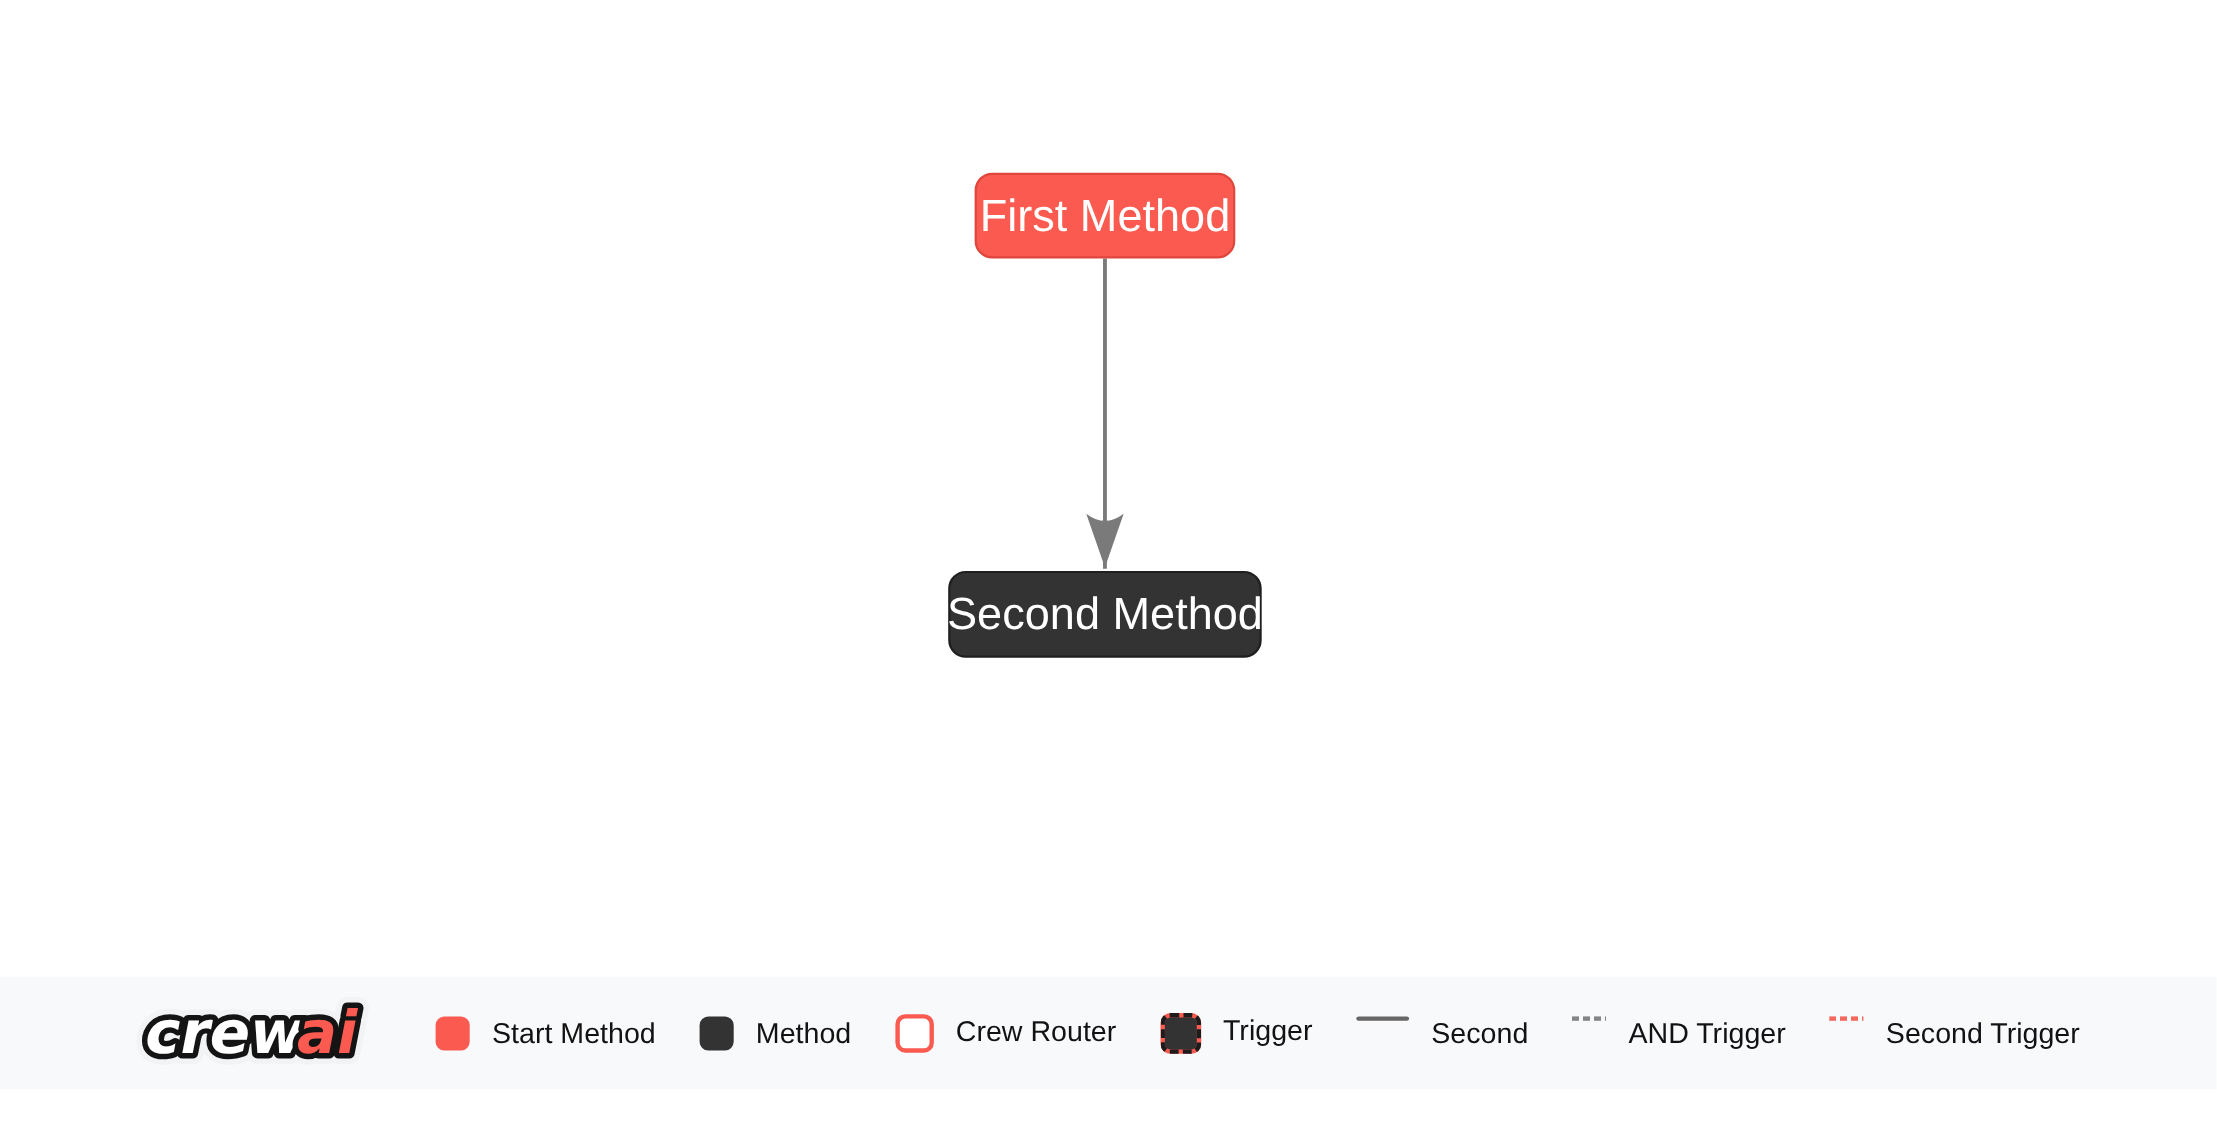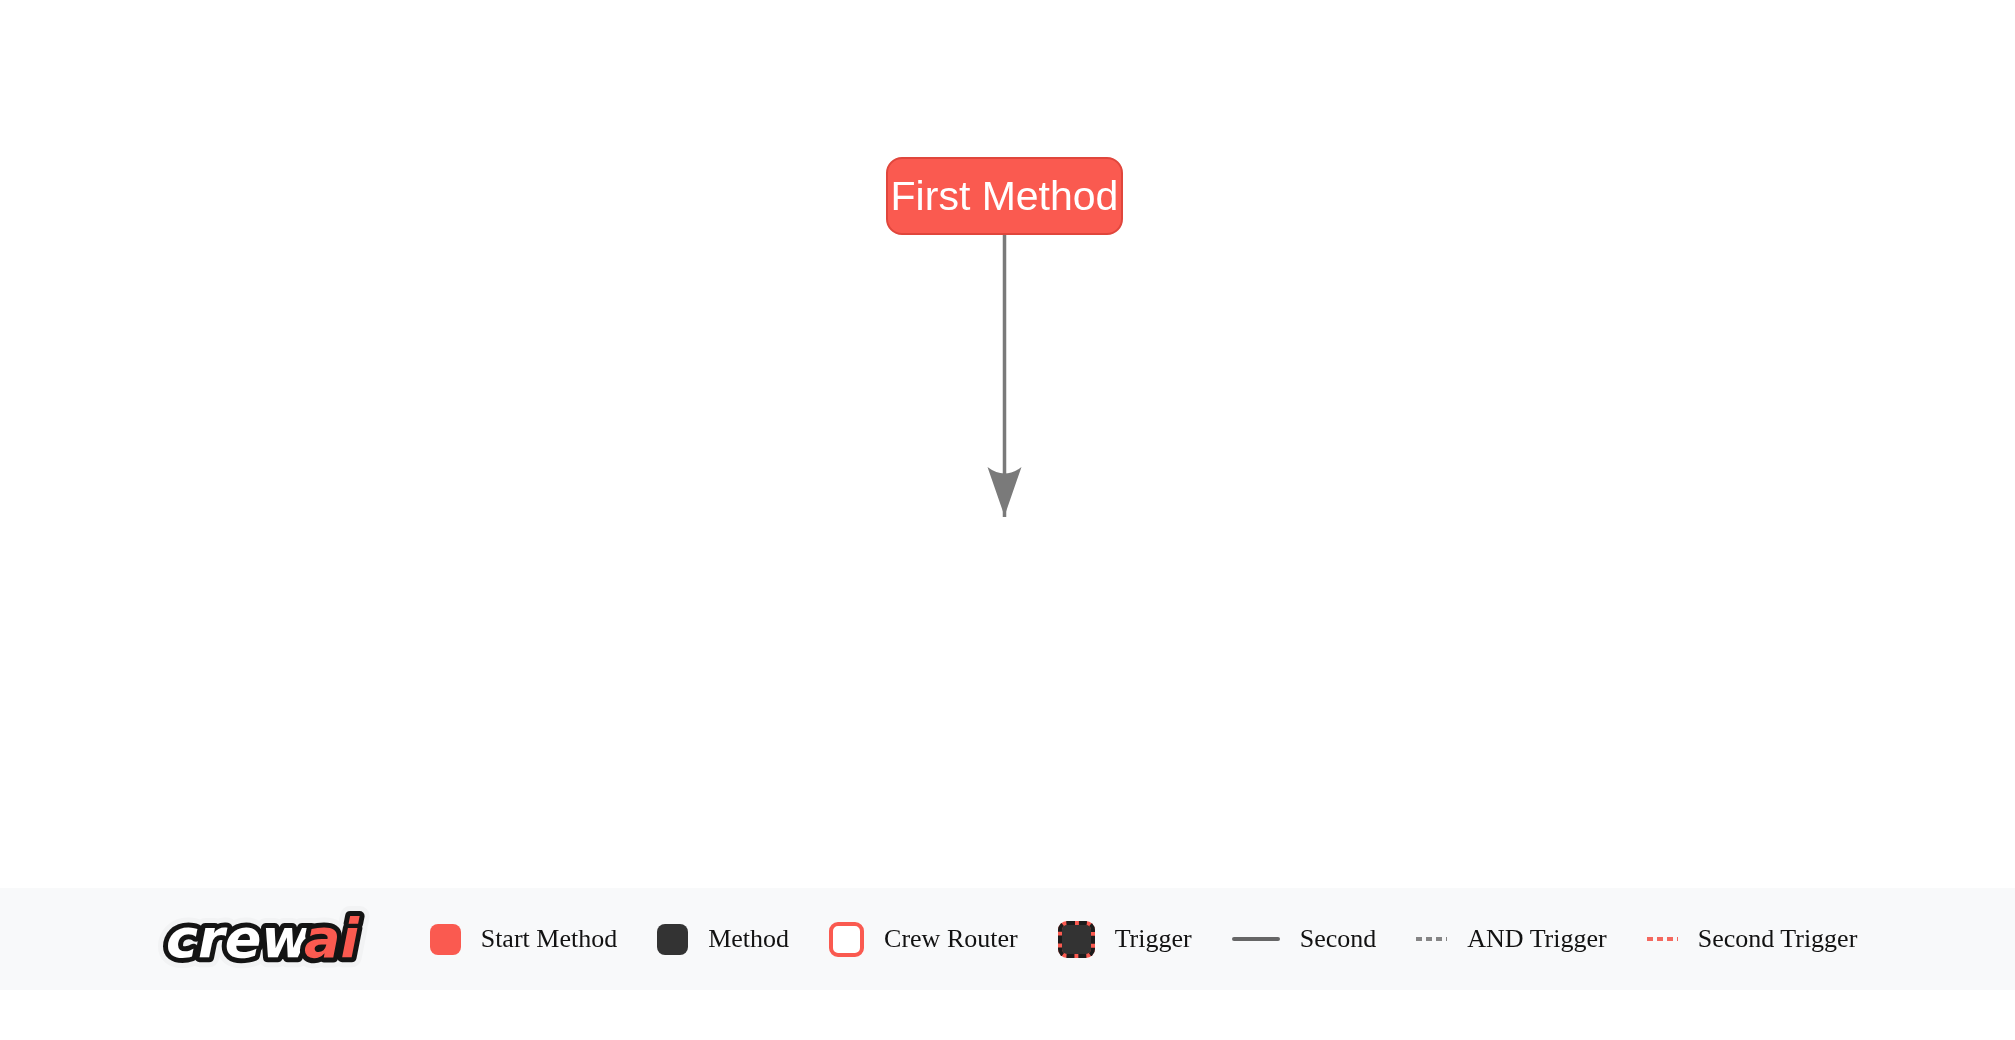--- a/index.html
+++ b/index.html
@@ -48,24 +48,23 @@
     display: flex;
     align-items: center;
     justify-content: center;
     gap: 40px;
     font-size: 26px;
     color: #121212;
   }
   #crewai-logo { flex: 0 0 auto; margin-right: 4px; }
   .legend-item {
     display: flex;
-    align-items: center;
+    align-items: flex-start;
     gap: 20px;
     white-space: nowrap;
-    font-family: Liberation Serif, serif;
   }
   .swatch {
     width: 31px; height: 31px;
     border-radius: 8px;
     flex: 0 0 auto;
   }
   .swatch-start  { background: #FA5A50; }
   .swatch-method { background: #333333; }
   .swatch-crew   { background: #ffffff; border: 4px solid #FA5A50; width: 35px; height: 35px; border-radius: 9px; }
   .swatch-router {
@@ -102,20 +101,23 @@
 
   <svg id="edge-layer" width="2015" height="938" viewBox="0 0 2015 938">
     <line x1="1004.5" y1="235" x2="1004.5" y2="517" stroke="#7A7A7A" stroke-width="3.5"></line>
     <path d="M 1004.5 516 L 987.5 467 Q 1004.5 480 1021.5 467 Z" fill="#7A7A7A"></path>
   </svg>
 
   <div class="flow-node" id="node-first">
     <span>First Method</span>
   </div>
 
+  <div class="flow-node" id="node-second">
+    <span>Second Method</span>
+  </div>
 
 </div>
 
 <div id="legend-bar">
 
   <svg id="crewai-logo" width="228" height="80" viewBox="0 0 228 80">
     <g font-family="DejaVu Sans, sans-serif" font-style="italic" font-weight="bold" font-size="54" stroke-linejoin="round" stroke-linecap="round">
       <text x="8" y="58" stroke="#f2f3f4" stroke-width="20" fill="none">crew</text>
       <text x="146" y="58" stroke="#f2f3f4" stroke-width="20" fill="none">ai</text>
       <text x="8" y="58" paint-order="stroke" stroke="#141414" stroke-width="10" fill="#ffffff">crew</text>

